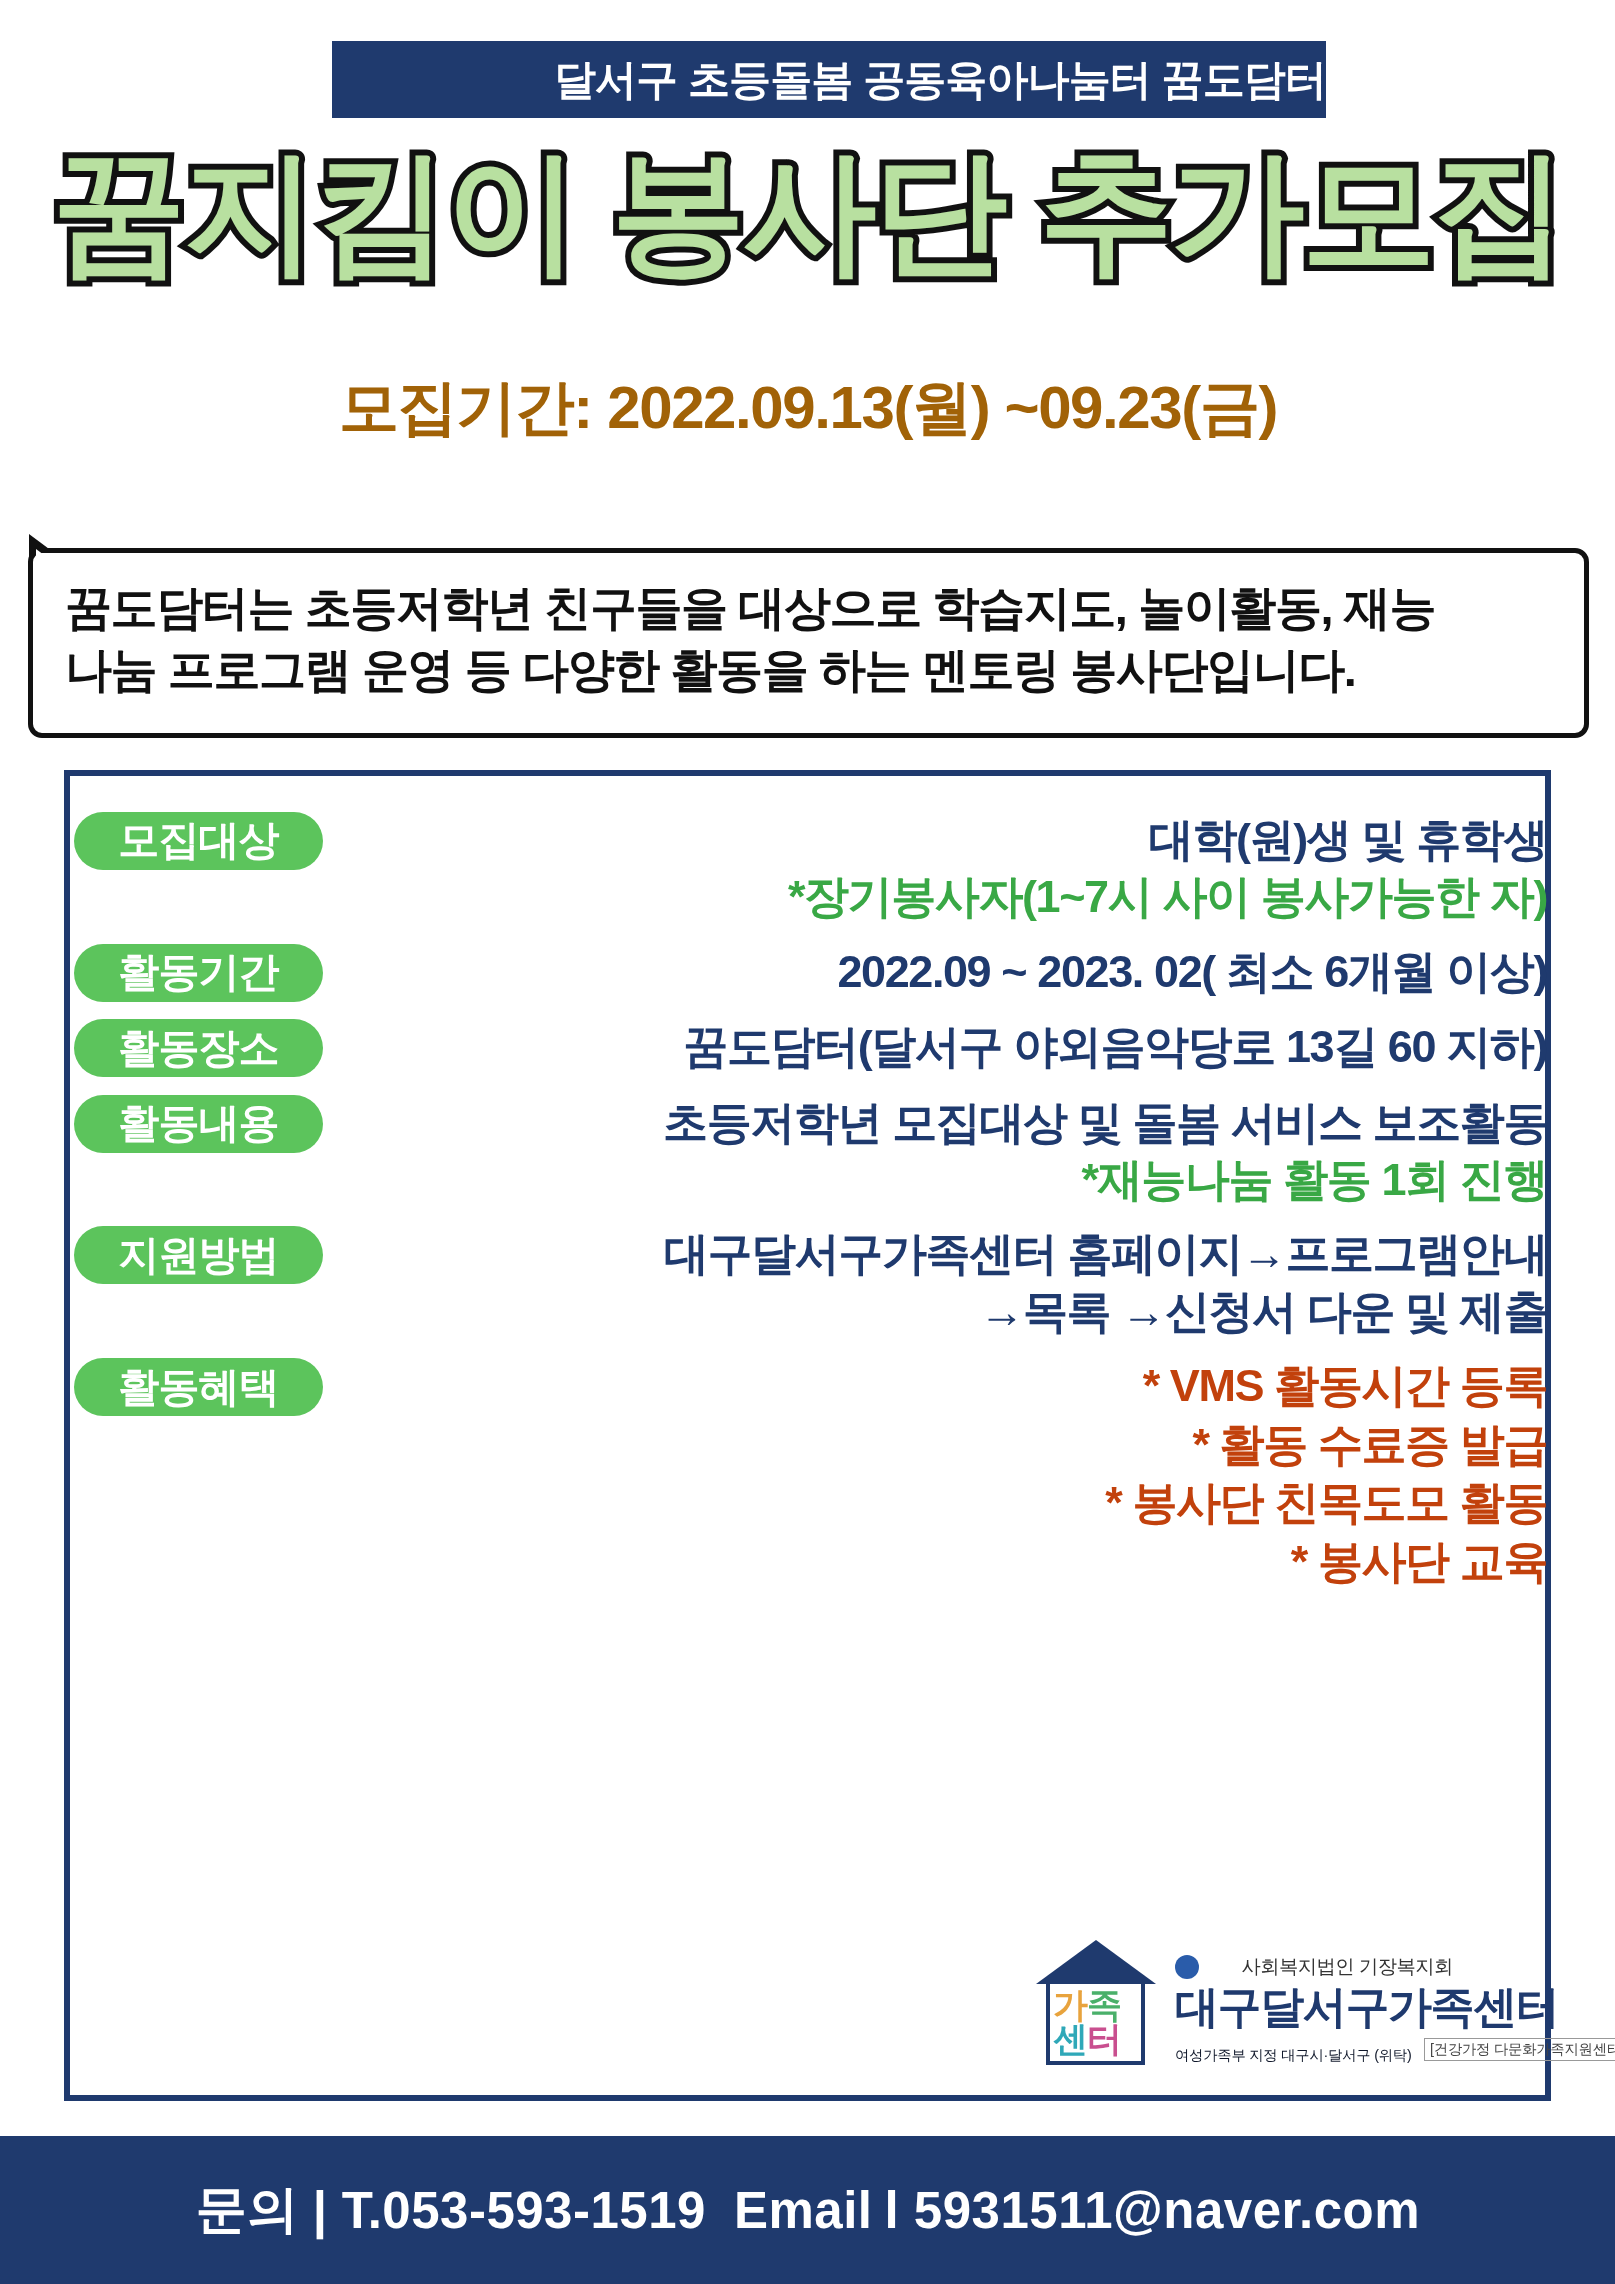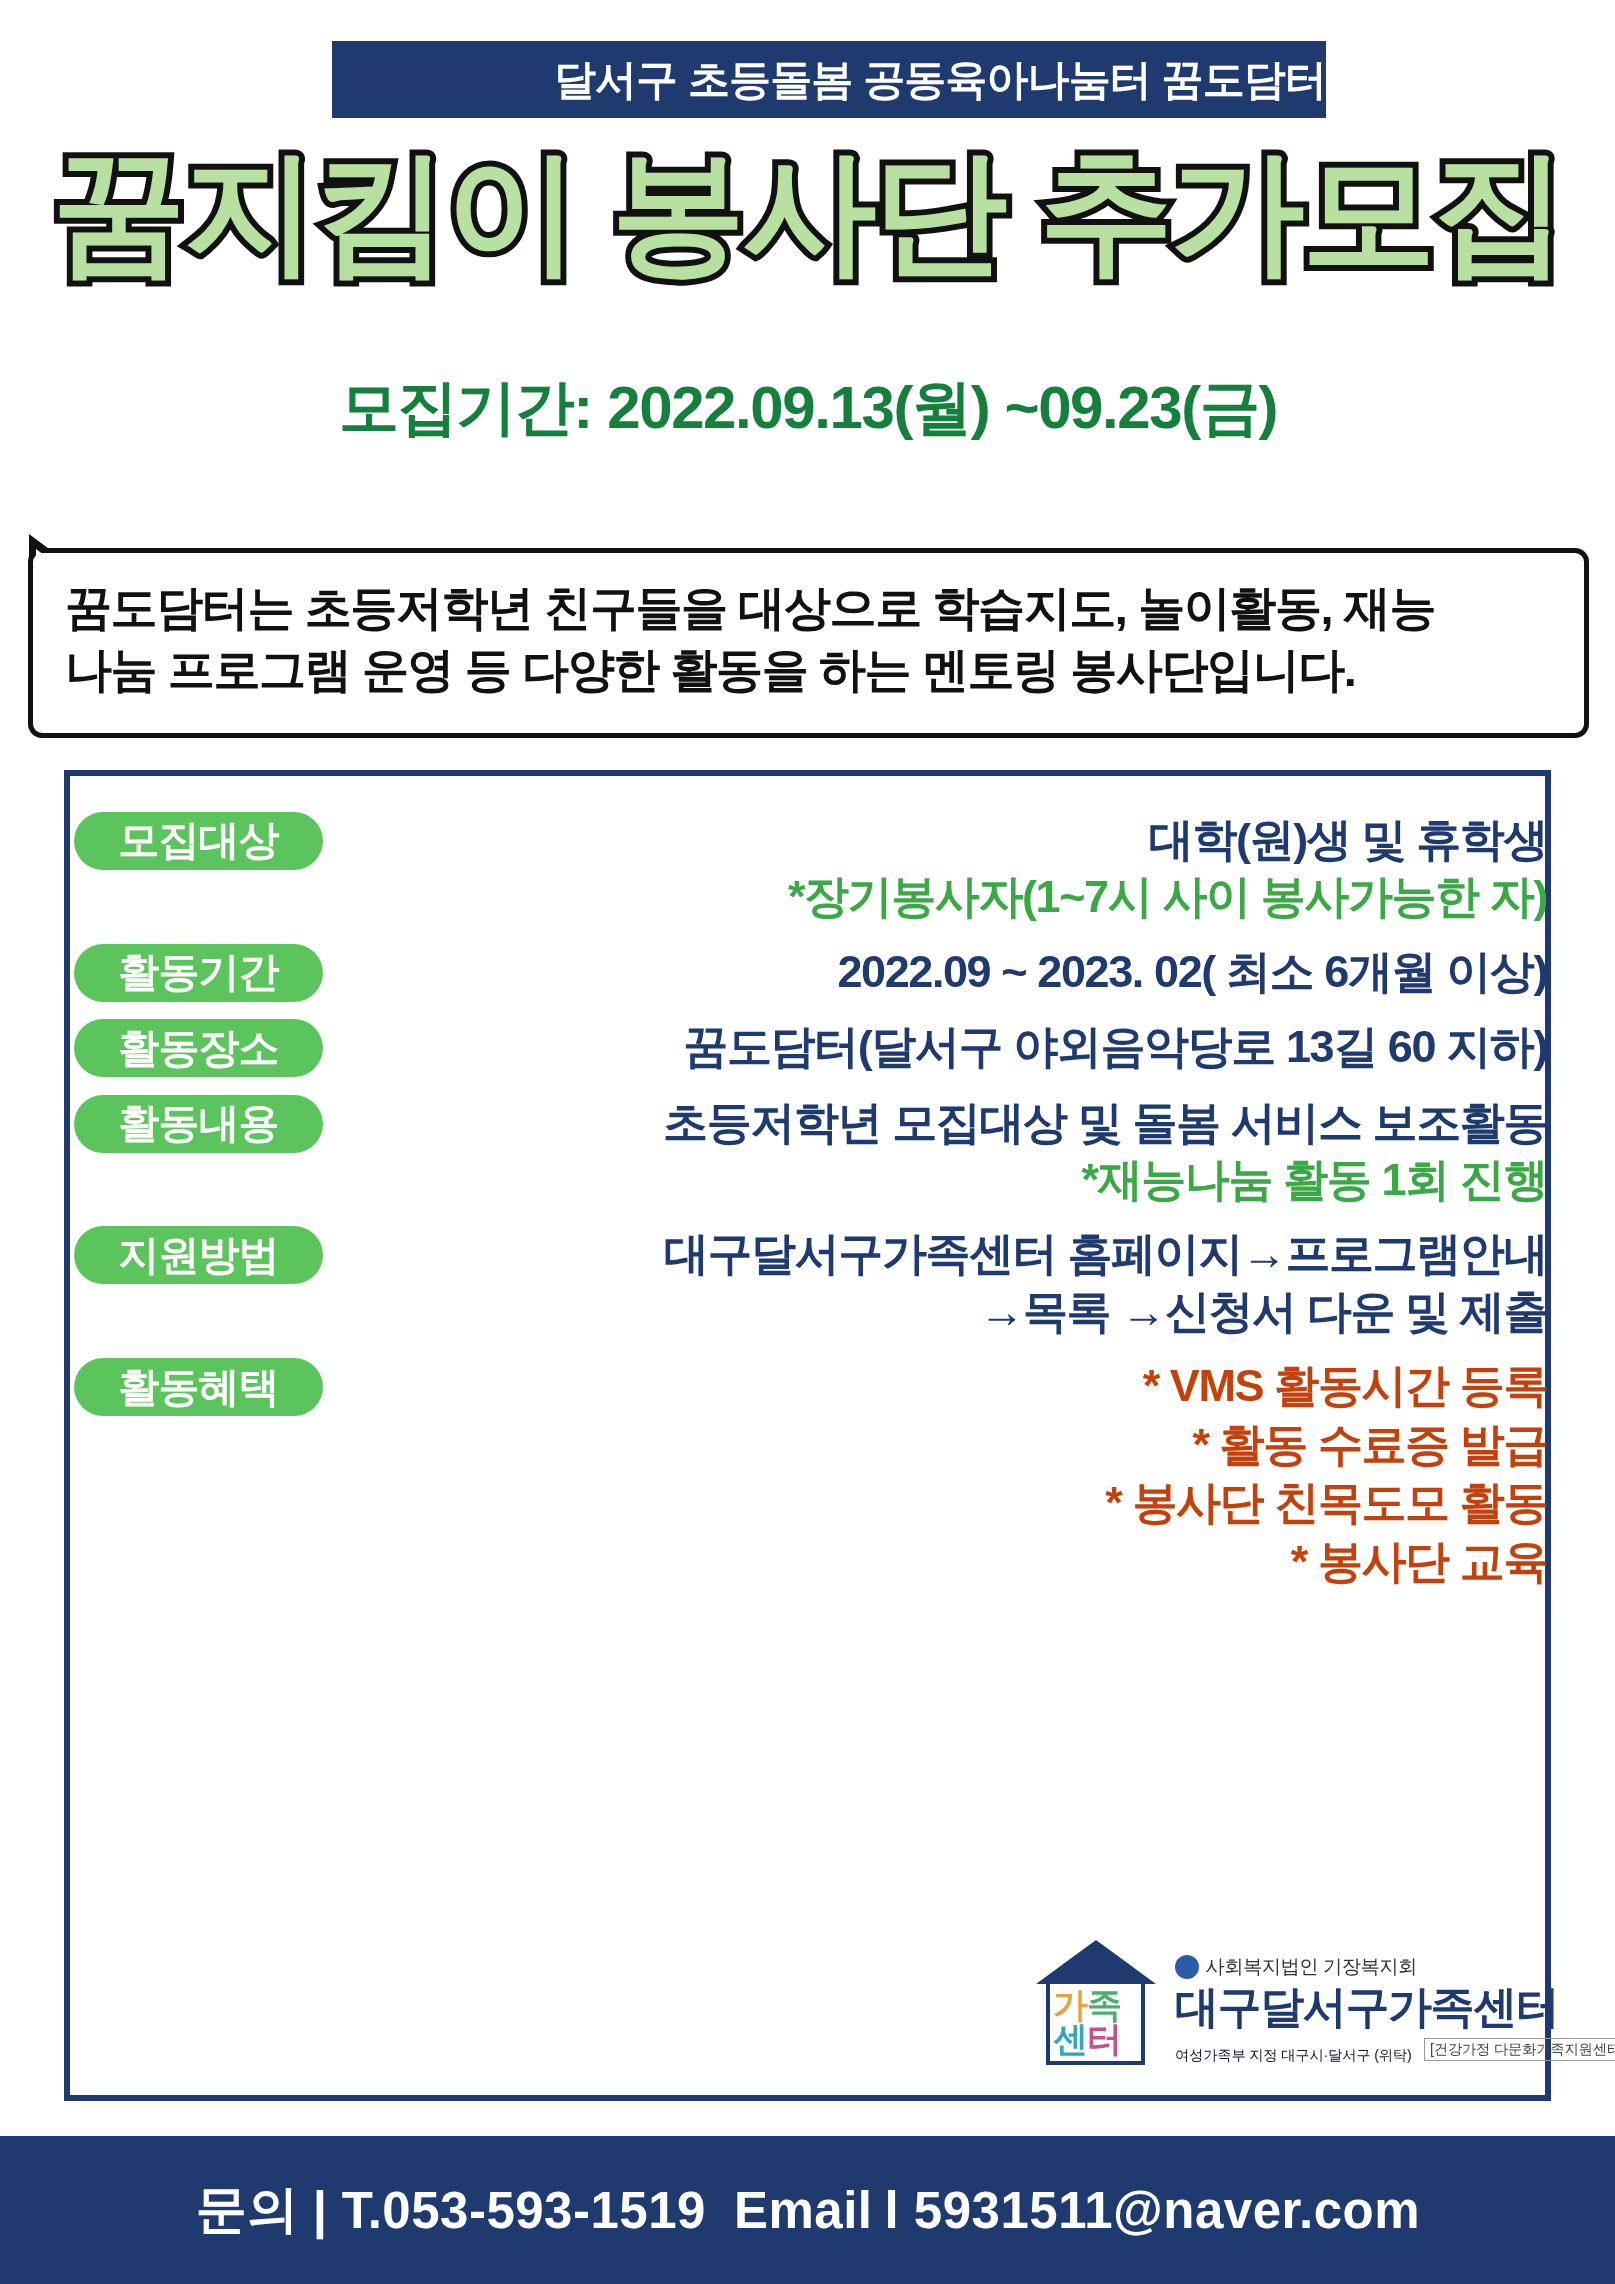--- a/index.html
+++ b/index.html
@@ -68,21 +68,21 @@
     position: absolute;
     left: 0;
     top: 368px;
     width: 1616px;
     text-align: center;
   }
   .period-text {
     display: inline-block;
     font-size: 60px;
     font-weight: bold;
-    color: #15803d;
+    color: #a16207;
     letter-spacing: -1.4px;
     white-space: nowrap;
   }
 
   
   .bubble {
     position: absolute;
     left: 28px;
     top: 548px;
     width: 1561px;
@@ -257,20 +257,21 @@
     border-radius: 50%;
     background: #2a5caa;
     margin-right: 6.4px;
     flex: 0 0 auto;
   }
   .logo-small {
     font-size: 19.3px;
     color: #333333;
     letter-spacing: -0.5px;
     white-space: nowrap;
+    margin-left: 36px;
   }
   .logo-main {
     font-size: 44px;
     font-weight: bold;
     color: #1f3a6e;
     letter-spacing: -1.4px;
     white-space: nowrap;
     line-height: 1.05;
   }
   .logo-sub-row {

